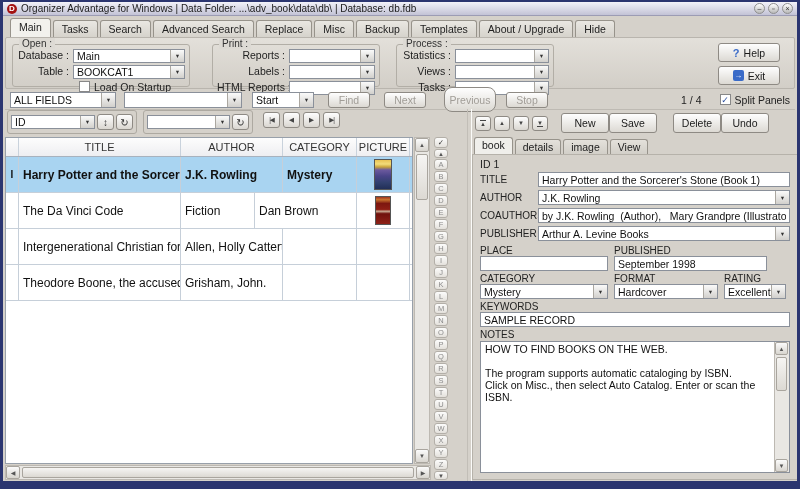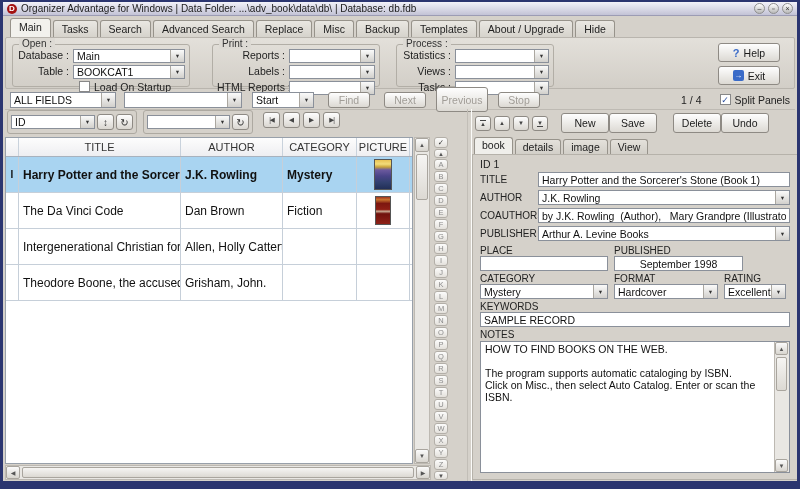--- a/index.html
+++ b/index.html
@@ -251,21 +251,21 @@
     <div class="combo" style="width:118px;margin-left:8px;">
       <span></span>
       <span class="arrow"></span>
     </div>
     <div class="combo" style="width:62px;margin-left:10px;">
       <span>Start</span>
       <span class="arrow"></span>
     </div>
     <div class="btn disabled" style="width:42px;height:16px;margin-left:14px;">Find</div>
     <div class="btn disabled" style="width:42px;height:16px;margin-left:14px;">Next</div>
-    <div class="btn disabled" style="width:52px;height:25px;margin-left:10px;">Previous</div>
+    <div class="btn disabled" style="width:52px;height:25px;margin-left:18px;border-radius:8px;">Previous</div>
     <div class="btn disabled" style="width:42px;height:16px;margin-left:10px;">Stop</div>
     <div class="sspace"></div>
     <span class="counter">1 / 4</span>
     <span class="checkbox">✓</span>
     <span class="cbl">Split Panels</span>
   </div>
 
   <div class="left-panel">
     <div class="lp-toolbar">
       <div class="tgroup" style="left:2px;width:130px;">
@@ -305,22 +305,22 @@
             <div class="gc c1">Harry Potter and the Sorcerer</div>
             <div class="gc c2">J.K. Rowling</div>
             <div class="gc c3">Mystery</div>
             <div class="gc c4">
               <div class="cover harry-potter-cover"></div>
             </div>
           </div>
           <div class="grow">
             <div class="gc c0"></div>
             <div class="gc c1">The Da Vinci Code</div>
+            <div class="gc c3">Fiction</div>
             <div class="gc c2">Dan Brown</div>
-            <div class="gc c3">Fiction</div>
             <div class="gc c4">
               <div class="cover da-vinci-code-cover"></div>
             </div>
           </div>
           <div class="grow">
             <div class="gc c0"></div>
             <div class="gc c1">Intergenerational Christian formati</div>
             <div class="gc c2">Allen, Holly Catterton</div>
             <div class="gc c3"></div>
             <div class="gc c4"></div>
@@ -431,21 +431,21 @@
         </div>
       </div>
 
       <div class="cols">
         <div class="colitem" style="width:128px;">
           <span class="collab">PLACE</span>
           <input class="tinput" style="width: 128px; flex: 0 0 auto;" value="">
         </div>
         <div class="colitem" style="width:140px;">
           <span class="collab">PUBLISHED</span>
-          <input class="tinput" style="width: 129px; flex: 0 0 auto; text-align: center;" value="September 1998">
+          <input class="tinput" style="width: 153px; flex: 0 0 auto;" value="September 1998">
         </div>
       </div>
 
       <div class="cols">
         <div class="colitem" style="width:128px;">
           <span class="collab">CATEGORY</span>
           <div class="combo fcombo" style="width:128px;flex:none;">
             <span>Mystery</span>
             <span class="arrow"></span>
           </div>

